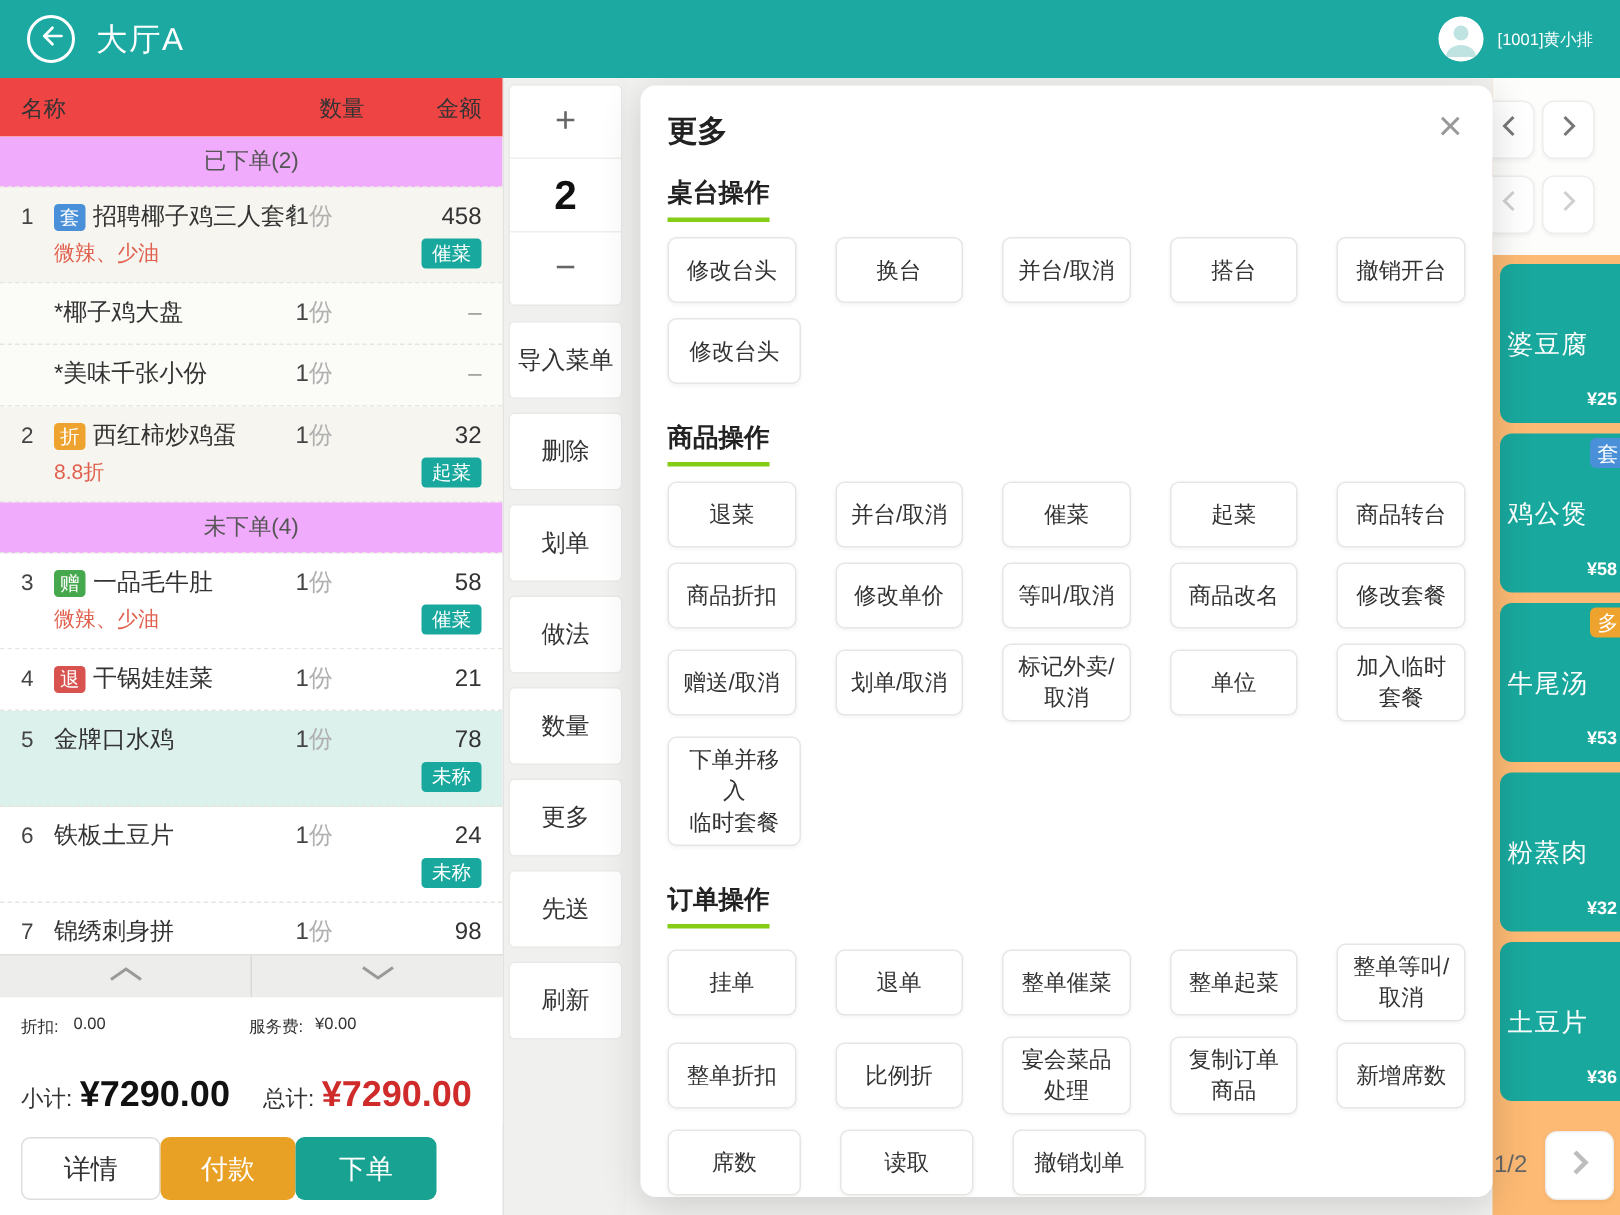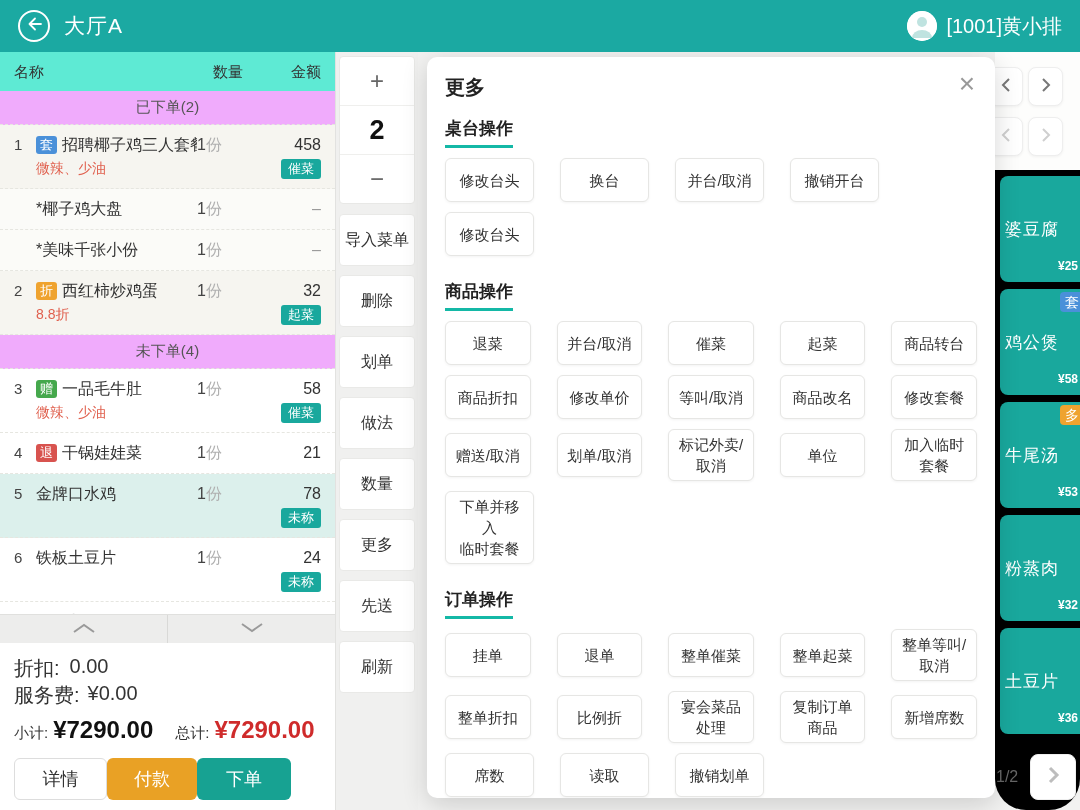--- a/index.html
+++ b/index.html
@@ -9,25 +9,25 @@
     background:#f2f2f1;color:#333;
   }
   
   .topbar{position:absolute;left:0;top:0;width:1080px;height:52px;background:#1BA9A2;
     display:flex;align-items:center;padding:0 18px;box-sizing:border-box;color:#fff;z-index:20;}
   .back-btn{width:32px;height:32px;border:2px solid #fff;border-radius:50%;
     display:flex;align-items:center;justify-content:center;box-sizing:border-box;margin-right:14px;cursor:pointer;}
   .topbar-title{font-size:21px;letter-spacing:1px;}
   .user-box{margin-left:auto;display:flex;align-items:center;gap:9px;}
   .avatar{width:30px;height:30px;border-radius:50%;background:#fff;overflow:hidden;display:flex;align-items:center;justify-content:center;}
-  .username{font-size:20px;}
+  .username{font-size:11px;}
   
   .left-panel{position:absolute;left:0;top:52px;width:336px;bottom:0;background:#fff;
     border-right:1px solid #e2e2e0;box-sizing:border-box;display:flex;flex-direction:column;z-index:5;}
-  .cols-header{display:flex;padding:11px 14px 9px;background:#5eead4;font-size:15px;color:#333;}
+  .cols-header{display:flex;padding:11px 14px 9px;background:#ef4444;font-size:15px;color:#333;}
   .col-name{flex:1;}
   .col-qty{width:62px;text-align:center;color:#333;}
   .col-amt{width:62px;text-align:right;}
   .order-list{flex:1;overflow:hidden;}
   .group-header{text-align:center;padding:7px 0;font-size:15px;color:#555;background:#f0abfc;border-bottom:1px dashed #e6e6e0;}
   .row{padding:9px 14px;border-bottom:1px dashed #e6e6e0;background:#fff;cursor:pointer;}
   .row.sent{background:#f6f5f0;}
   .row.sub{background:#fbfbf8;}
   .row.selected{background:#dcf0ec;}
   .l1{display:flex;align-items:center;font-size:16px;line-height:22px;}
@@ -39,21 +39,21 @@
   .qty i{font-style:normal;color:#b0b0b0;}
   .amt{width:62px;flex:none;text-align:right;color:#333;font-size:16px;}
   .amt.dim{color:#999;}
   .l2{display:flex;align-items:center;margin-top:3px;padding-left:22px;min-height:20px;gap:44px;}
   .remark{flex:1;color:#E0604E;font-size:14px;}
   .status{margin-left:auto;background:#19A89D;color:#fff;font-size:13px;padding:2px 7px;border-radius:3px;line-height:16px;}
   .scroll-row{height:28px;background:#ededec;display:flex;border-top:1px solid #e0e0de;flex:none;}
   .scroll-half{flex:1;display:flex;align-items:center;justify-content:center;cursor:pointer;}
   .scroll-half:first-child{border-right:1px solid #d9d9d7;}
   .totals{background:#fff;padding:12px 14px 6px;flex:none;}
-  .t-line1{display:flex;font-size:20px;color:#333;margin-bottom:7px;flex-direction:column;}
+  .t-line1{display:flex;font-size:11px;color:#333;margin-bottom:24px;}
   .t-block1{width:152px;display:flex;gap:10px;}
   .t-block2{display:flex;gap:8px;}
   .t-line2{display:flex;align-items:baseline;}
   .t-sub-label,.t-total-label{font-size:15px;color:#333;}
   .t-sub-value{font-size:24px;font-weight:bold;color:#111;margin-left:5px;}
   .t-total-label{margin-left:22px;}
   .t-total-value{font-size:24px;font-weight:bold;color:#CF2B2B;margin-left:5px;}
   .footer-btns{display:flex;padding:8px 14px 10px;flex:none;}
   .btn{height:42px;border-radius:6px;display:flex;align-items:center;justify-content:center;font-size:18px;cursor:pointer;box-sizing:border-box;}
   .btn.plain{width:93px;background:#fff;border:1px solid #ddd;color:#333;}
@@ -61,40 +61,40 @@
   .btn.teal{width:94px;background:#17A292;color:#fff;}
   
   .toolbar{position:absolute;left:336px;top:52px;width:82px;bottom:0;background:#f0f0ef;box-sizing:border-box;padding:4px 3px;z-index:4;}
   .stepper{background:#fff;border:1px solid #e8e8e6;border-radius:4px;margin-bottom:10px;overflow:hidden;}
   .stepper .cell{height:48px;display:flex;align-items:center;justify-content:center;font-size:24px;color:#666;border-bottom:1px solid #efefed;cursor:pointer;}
   .stepper .cell.value{font-size:27px;color:#111;font-weight:bold;cursor:default;}
   .stepper .cell:last-child{border-bottom:none;}
   .tool-btn{background:#fff;border:1px solid #e9e9e7;border-radius:4px;height:52px;margin-bottom:9px;
     display:flex;align-items:center;justify-content:center;font-size:16px;color:#333;cursor:pointer;box-sizing:border-box;}
   
-  .right-area{position:absolute;left:995px;top:52px;width:85px;bottom:0;background:#000000;z-index:3;border-radius:31px;}
+  .right-area{position:absolute;left:995px;top:52px;width:85px;bottom:0;background:#fdba74;z-index:3;}
   .rt-top{position:absolute;top:0;left:0;right:0;height:118px;background:#fdfdfc;}
   .pager-btn{position:absolute;width:35px;height:39px;background:#fff;border:1px solid #eee;border-radius:8px;
     display:flex;align-items:center;justify-content:center;box-shadow:0 1px 3px rgba(0,0,0,0.05);cursor:pointer;box-sizing:border-box;}
   .tiles{position:absolute;top:124px;left:5px;width:90px;}
   .tile{position:relative;height:106px;margin-bottom:7px;background:#19A89D;border-radius:8px;color:#fff;cursor:pointer;}
   .tile-name{position:absolute;left:5px;top:42px;font-size:17px;letter-spacing:1px;white-space:nowrap;}
   .tile-price{position:absolute;right:12px;bottom:9px;font-size:12px;font-weight:bold;}
   .tile-badge{position:absolute;top:3px;right:6px;padding:2px 5px;border-radius:4px;font-size:14px;line-height:16px;}
   .pager-row{position:absolute;bottom:8px;left:0;width:85px;height:48px;}
   .pager-text{position:absolute;left:1px;top:14px;font-size:16px;color:#666;}
   .pager-next{position:absolute;left:35px;top:0;width:46px;height:46px;background:#fff;border:1px solid #eee;border-radius:8px;
     display:flex;align-items:center;justify-content:center;box-shadow:0 1px 3px rgba(0,0,0,0.06);cursor:pointer;box-sizing:border-box;}
   
   .modal{position:absolute;left:427px;top:57px;width:568px;height:741px;background:#fff;border-radius:10px;
     box-shadow:0 6px 26px rgba(0,0,0,0.16);z-index:10;box-sizing:border-box;padding:0 18px;overflow:hidden;}
   .modal-title{font-size:20px;font-weight:bold;color:#222;padding:17px 0 2px;}
   .modal-close{position:absolute;top:13px;right:20px;font-size:28px;color:#999;line-height:1;cursor:pointer;}
   .m-sec-title{display:inline-block;font-size:17px;font-weight:bold;color:#222;margin-top:14px;
-    padding-bottom:5px;border-bottom:3px solid #14b8a6;}
+    padding-bottom:5px;border-bottom:3px solid #84cc16;}
   .m-grid{margin-top:10px;}
   .m-row{display:flex;gap:26px;margin-bottom:10px;align-items:center;}
   .m-btn{width:89px;min-height:44px;padding:4px 8px;box-sizing:border-box;background:#fff;border:1px solid #e6e6e4;
     border-radius:6px;display:flex;align-items:center;justify-content:center;text-align:center;
     font-size:15px;color:#333;line-height:21px;white-space:pre-line;box-shadow:0 1px 3px rgba(0,0,0,0.05);cursor:pointer;}
 </style>
 </head>
 <body>
 
 <div class="topbar">
@@ -334,20 +334,21 @@
 <div class="modal">
   <div class="modal-title">更多</div>
   <div class="modal-close">×</div>
   <div>
       <div><span class="m-sec-title">桌台操作</span></div>
       <div class="m-grid">
         <div class="m-row">
           <div class="m-btn">修改台头</div>
           <div class="m-btn">换台</div>
           <div class="m-btn">并台/取消</div>
+          <div class="m-btn">搭台</div>
           <div class="m-btn">撤销开台</div>
         </div>
         <div class="m-row">
           <div class="m-btn">修改台头</div>
         </div>
       </div>
       <div><span class="m-sec-title">商品操作</span></div>
       <div class="m-grid">
         <div class="m-row">
           <div class="m-btn">退菜</div>

